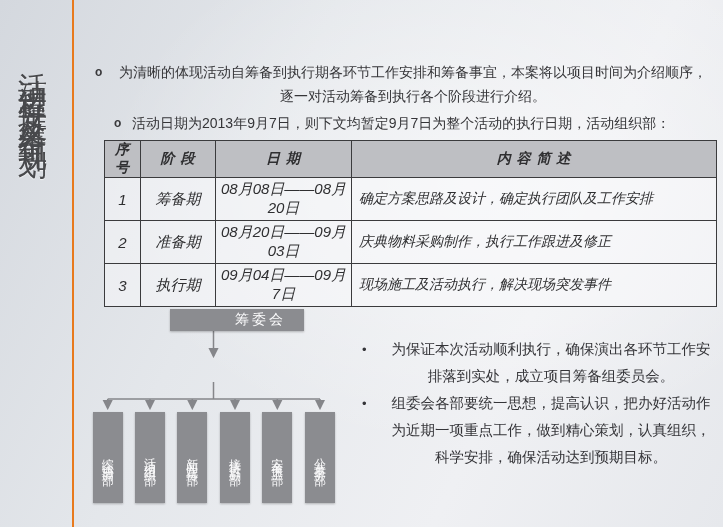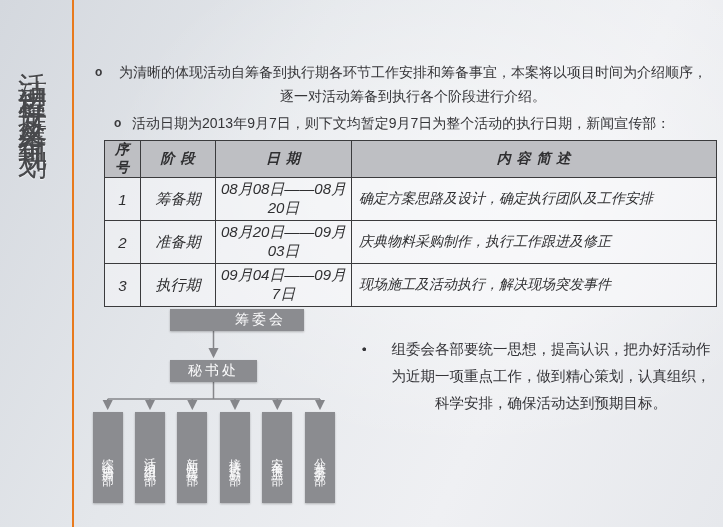--- a/index.html
+++ b/index.html
@@ -80,21 +80,21 @@
   </div>
   <div class="accent-line"></div>
 
   <div class="intro">
     <div class="intro-item i1">
       <span class="marker">o</span>
       <span>为清晰的体现活动自筹备到执行期各环节工作安排和筹备事宜，本案将以项目时间为介绍顺序，逐一对活动筹备到执行各个阶段进行介绍。</span>
     </div>
     <div class="intro-item i2">
       <span class="marker">o</span>
-      <span>活动日期为2013年9月7日，则下文均暂定9月7日为整个活动的执行日期，新闻宣传部：</span>
+      <span>活动日期为2013年9月7日，则下文均暂定9月7日为整个活动的执行日期，活动组织部：</span>
     </div>
   </div>
 
   <table class="sched">
     <colgroup>
         <col class="c-no">
         <col class="c-phase">
         <col class="c-date">
         <col class="c-desc">
       </colgroup>
@@ -141,32 +141,32 @@
         <line x1="17.7" y1="91" x2="230" y2="91"></line>
         <line x1="17.7" y1="91" x2="17.7" y2="100" marker-end="url(#ah)"></line>
         <line x1="60" y1="91" x2="60" y2="100" marker-end="url(#ah)"></line>
         <line x1="102.3" y1="91" x2="102.3" y2="100" marker-end="url(#ah)"></line>
         <line x1="145" y1="91" x2="145" y2="100" marker-end="url(#ah)"></line>
         <line x1="187.3" y1="91" x2="187.3" y2="100" marker-end="url(#ah)"></line>
         <line x1="230" y1="91" x2="230" y2="100" marker-end="url(#ah)"></line>
       </g>
     </svg>
     <div class="obox lvl l1">筹委会</div>
-    <div class="obox lvl l2">秘书处</div>
     <div class="obox dept" style="left:2.7px">综合协调部</div>
     <div class="obox dept" style="left:45px">活动组织部</div>
     <div class="obox dept" style="left:87.3px">新闻宣传部</div>
     <div class="obox dept" style="left:130px">接待后勤部</div>
     <div class="obox dept" style="left:172.3px">安全保卫部</div>
     <div class="obox dept" style="left:215px">公共事务部</div>
   </div>
 
   <div class="notes">
     <div class="note-item">
       <span class="marker">•</span>
+      <span>为保证本次活动顺利执行，确保演出各环节工作安排落到实处，成立项目筹备组委员会。</span>
     </div>
     <div class="note-item">
       <span class="marker">•</span>
       <span>组委会各部要统一思想，提高认识，把办好活动作为近期一项重点工作，做到精心策划，认真组织，科学安排，确保活动达到预期目标。</span>
     </div>
   </div>
 
 </div>
 
 </body></html>

